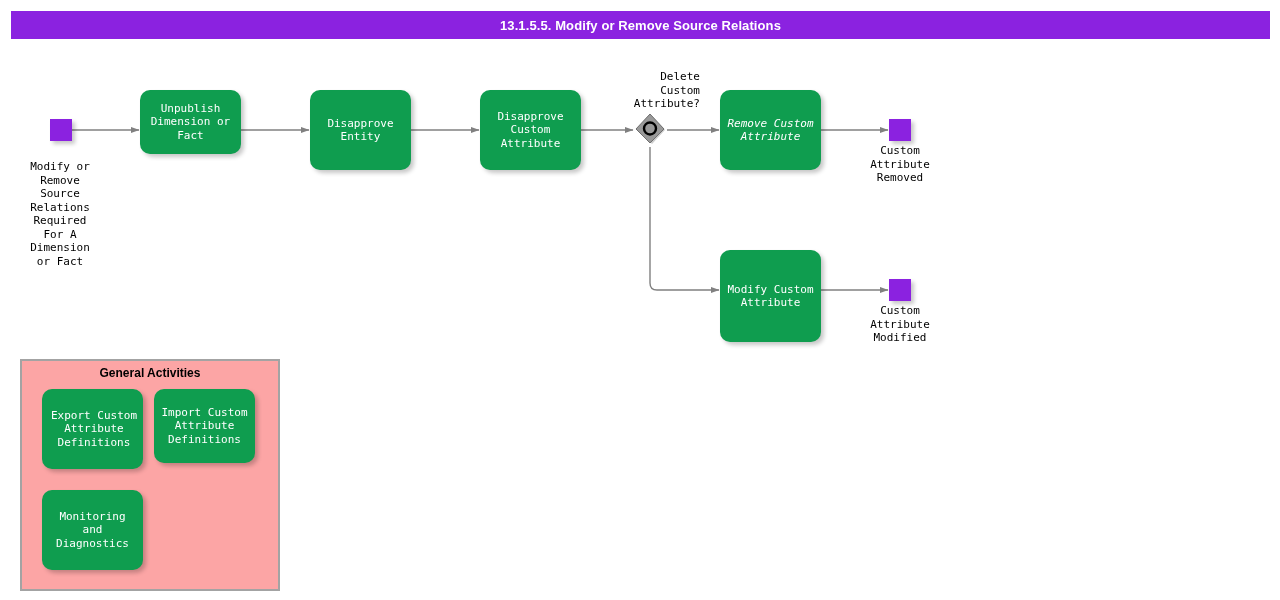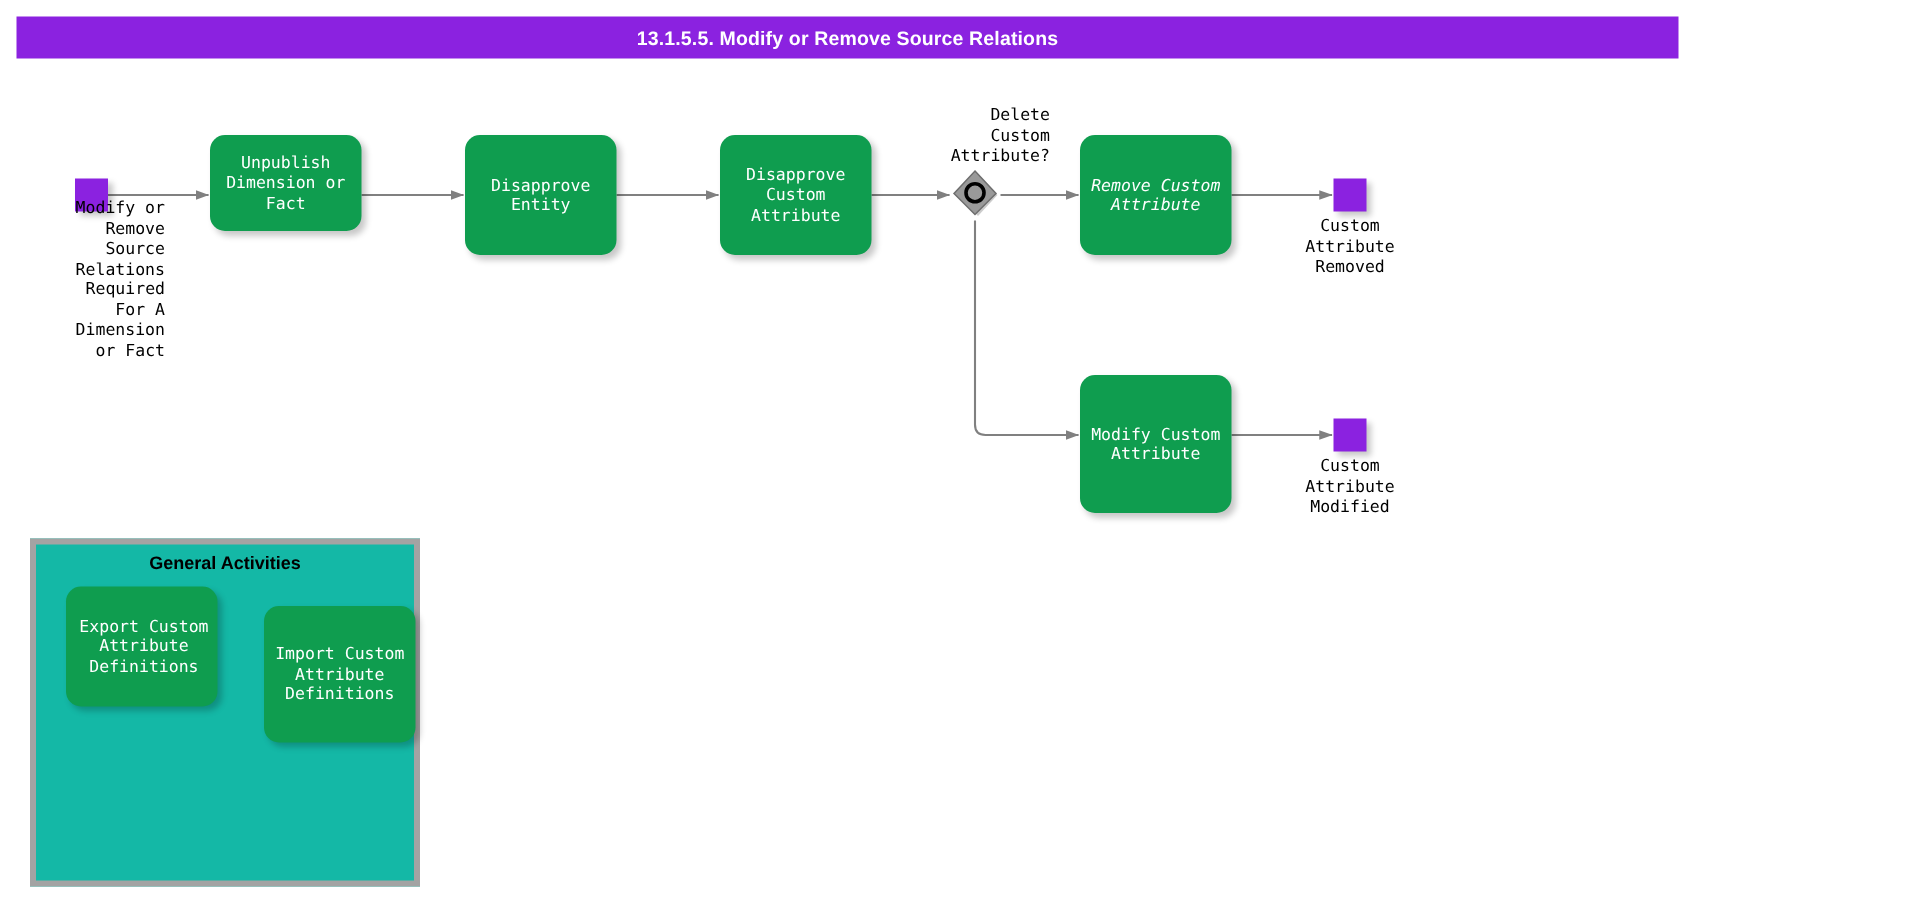--- a/index.html
+++ b/index.html
@@ -13,21 +13,21 @@
     position: relative;
     overflow: hidden;
     font-family: "Liberation Sans", sans-serif;
   }
 
   
   #title-bar {
     position: absolute;
     left: 11px;
     top: 11px;
-    width: 1108px;
+    width: 1259px;
     height: 28px;
     background: #8b22e0;
     display: flex;
     align-items: center;
     justify-content: center;
   }
   #title-bar .title-text {
     color: #ffffff;
     font-size: 13px;
     font-weight: bold;
@@ -105,22 +105,22 @@
     white-space: pre-line;
   }
 
   
   #general-panel {
     position: absolute;
     left: 20px;
     top: 359px;
     width: 260px;
     height: 232px;
-    border: 4px solid #a3a3a3;
-    background: #14b8a6;
+    border: 2px solid #a3a3a3;
+    background: #fca5a5;
     box-sizing: border-box;
   }
   #general-panel-title {
     position: absolute;
     left: 0;
     top: 5px;
     width: 100%;
     text-align: center;
     font-family: "Liberation Sans", sans-serif;
     font-size: 12px;
@@ -153,21 +153,21 @@
   <line x1="667" y1="130" x2="719" y2="130" stroke="#808080" stroke-width="1.4" marker-end="url(#arrow)"></line>
 
   <path d="M650,147 L650,283 Q650,290 657,290 L719,290" fill="none" stroke="#808080" stroke-width="1.4" marker-end="url(#arrow)"></path>
 
   <line x1="821" y1="130" x2="888" y2="130" stroke="#808080" stroke-width="1.4" marker-end="url(#arrow)"></line>
 
   <line x1="821" y1="290" x2="888" y2="290" stroke="#808080" stroke-width="1.4" marker-end="url(#arrow)"></line>
 </svg>
 
 <div class="event" style="left:50px; top:119px;"></div>
-<div class="event-label" style="left:10px; top:132px; width:100px;text-align:right;">Modify or
+<div class="event-label" style="left:10px; top:160px; width:100px;">Modify or
 Remove
 Source
 Relations
 Required
 For A
 Dimension
 or Fact</div>
 
 <div class="task" style="left:140px; top:90px; width:101px; height:64px;">
   <span class="task-label">Unpublish
@@ -219,19 +219,23 @@
 
 <div id="general-panel">
   <div id="general-panel-title">General Activities</div>
 
   <div class="task" style="left:20px; top:28px; width:101px; height:80px;justify-content:flex-end;">
     <span class="task-label">Export Custom
 Attribute
 Definitions</span>
   </div>
 
-  <div class="task" style="left:152px; top:28px; width:101px; height:91px;margin-top:13px;">
+  <div class="task" style="left:132px; top:28px; width:101px; height:74px;">
     <span class="task-label">Import Custom
 Attribute
 Definitions</span>
   </div>
 
+  <div class="task" style="left:20px; top:129px; width:101px; height:80px;">
+    <span class="task-label">Monitoring and
+Diagnostics</span>
+  </div>
 </div>
 
 </body></html>

